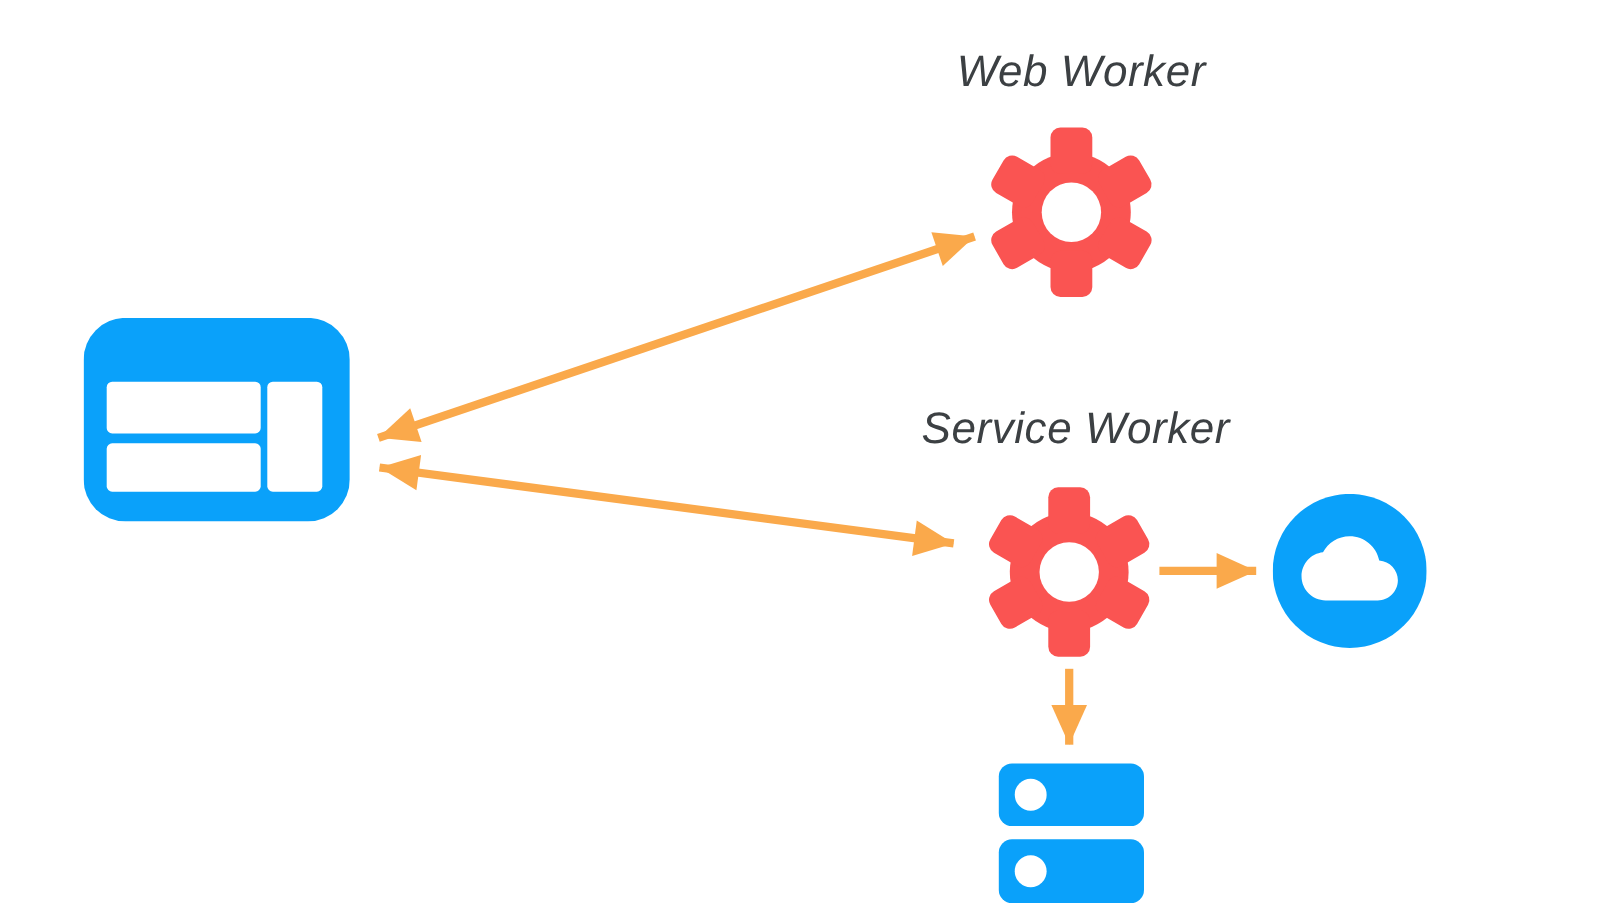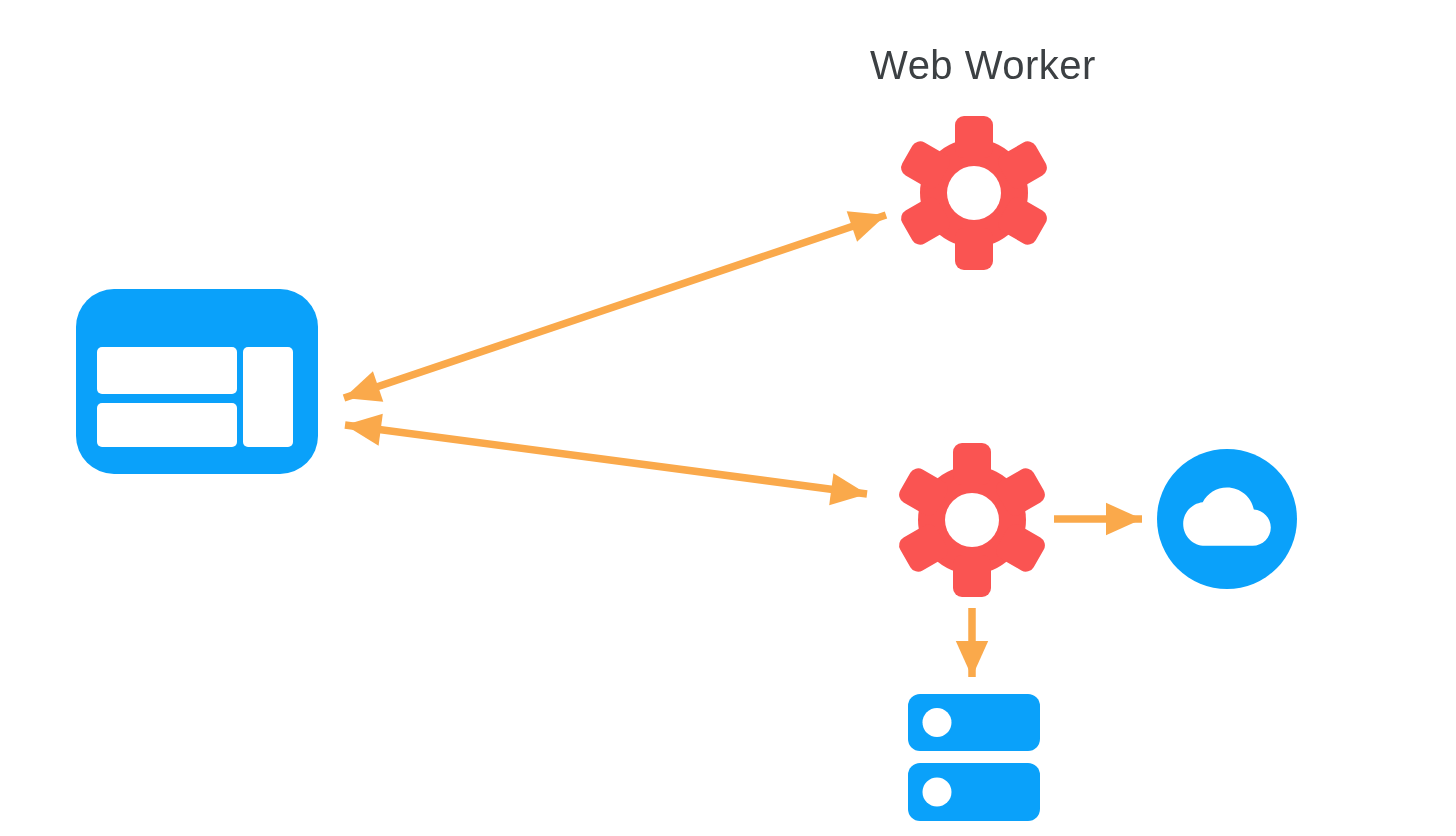--- a/index.html
+++ b/index.html
@@ -6,20 +6,21 @@
   html, body {
     width: 1456px; height: 836px;
     background: var(--background, #ffffff);
     overflow: hidden;
     font-family: "Liberation Sans", sans-serif;
   }
   .canvas {
     position: relative;
     width: 1456px; height: 696px;
     background: var(--background, #ffffff);
+    font-style: italic;
   }
   .arrow-layer {
     position: absolute; left: 0; top: 0;
   }
   .arrow {
     stroke: var(--arrow-orange, #FAA94B);
     stroke-width: 7.5;
     fill: none;
   }
   .arrow-head { fill: var(--arrow-orange, #FAA94B); }
@@ -50,20 +51,21 @@
         <path class="arrow-head" d="M0 0.5 L10 5 L0 9.5 Z"></path>
       </marker>
     </defs>
     <line class="arrow" x1="344" y1="398" x2="886" y2="215" marker-start="url(#head)" marker-end="url(#head)"></line>
     <line class="arrow" x1="345" y1="425" x2="867" y2="494" marker-start="url(#head)" marker-end="url(#head)"></line>
     <line class="arrow" x1="1054" y1="519" x2="1142" y2="519" marker-end="url(#head)"></line>
     <line class="arrow" x1="972" y1="608" x2="972" y2="677" marker-end="url(#head)"></line>
   </svg>
 
   <div class="label" style="left:983px; top:45px">Web Worker</div>
+  <div class="label" style="left:978px; top:370px">Service Worker</div>
 
   <svg class="node-icon" style="left:894px; top:113px" width="160" height="160" viewBox="-80 -80 160 160">
     <g class="gear-body">
       <circle cx="0" cy="0" r="54"></circle>
       <rect x="-19" y="-77" width="38" height="42" rx="9"></rect>
       <rect x="-19" y="-77" width="38" height="42" rx="9" transform="rotate(60)"></rect>
       <rect x="-19" y="-77" width="38" height="42" rx="9" transform="rotate(120)"></rect>
       <rect x="-19" y="-77" width="38" height="42" rx="9" transform="rotate(180)"></rect>
       <rect x="-19" y="-77" width="38" height="42" rx="9" transform="rotate(240)"></rect>
       <rect x="-19" y="-77" width="38" height="42" rx="9" transform="rotate(300)"></rect>

